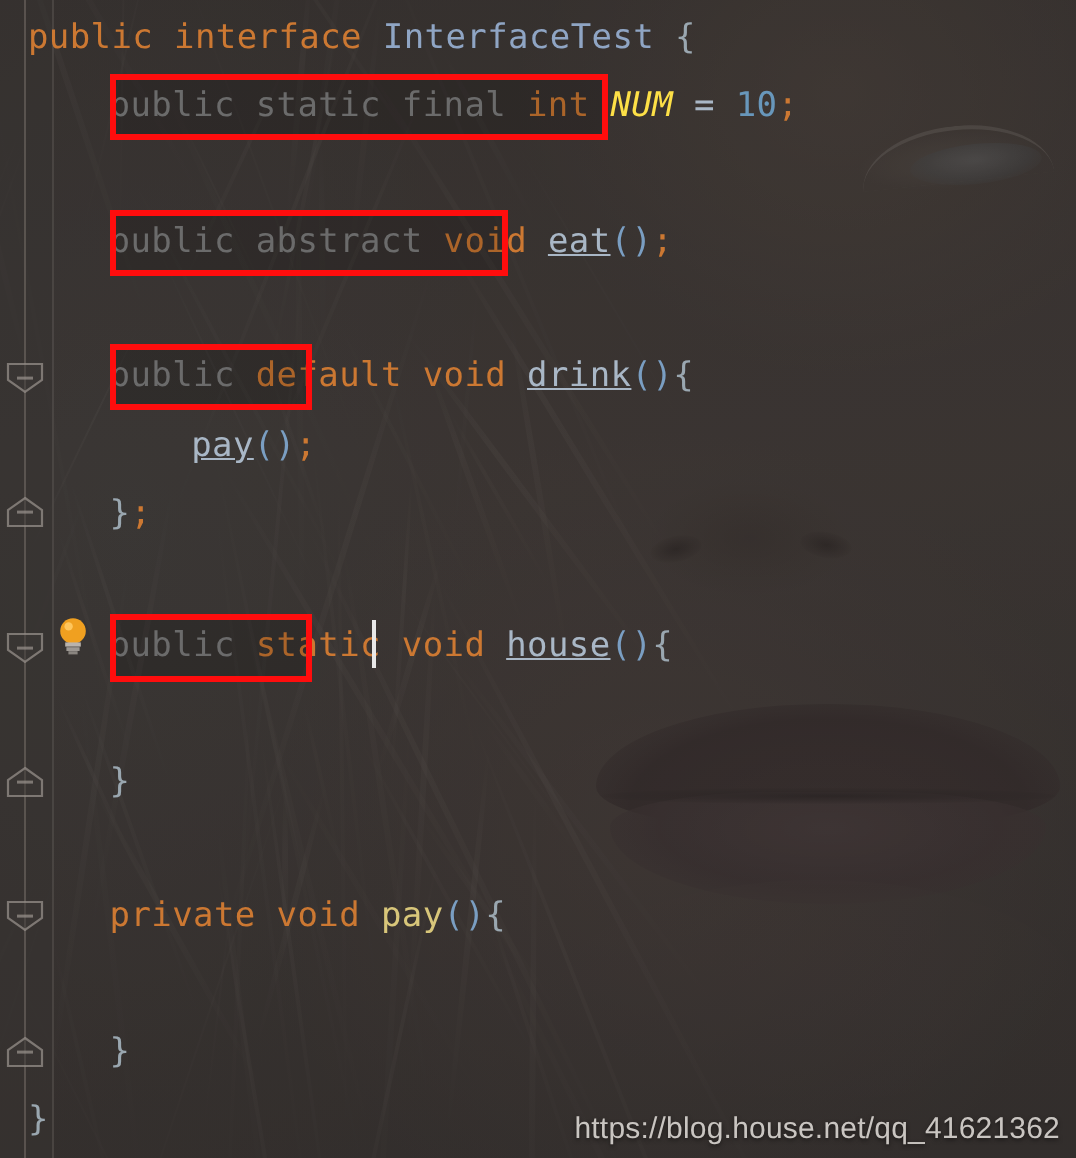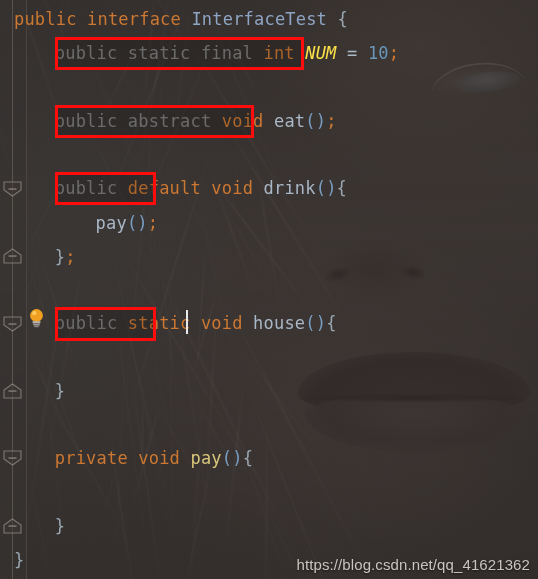--- a/index.html
+++ b/index.html
@@ -116,21 +116,21 @@
   
   .code{
     position:absolute;left:0;top:0;width:538px;height:579px;
     font-size:17px;line-height:22px;
     white-space:pre;
     letter-spacing:.2px;
   }
   .line{position:absolute;left:14px;white-space:pre;}
 
   .kw    {color:#cc7832;}           
-  .type  {color:#a9b7c6;}           
+  .type  {color:#a9b7c6;text-decoration:underline;}           
   .cls   {color:#8fa5c4;}           
   .num   {color:#6897bb;}           
   .field {color:#fde047;font-style:italic;}  
   .op    {color:#a9b7c6;}           
   .semi  {color:#cc7832;}           
   .paren {color:#7a9ec2;}           
   .brace {color:#9aa7b0;}           
   .decl  {color:#d8c67a;}           
   .dim   {color:#808080;}           
 
@@ -321,15 +321,15 @@
 
   <div class="caret" id="caret" style="left: 186px; top: 310px; height: 24px; background: rgb(232, 232, 232);"></div>
 
   <div id="boxes">
       <div class="redbox" style="left: 55px; top: 37px; width: 249px; height: 33px; border-color: rgb(255, 13, 13);"></div>
       <div class="redbox" style="left: 55px; top: 105px; width: 199px; height: 33px; border-color: rgb(255, 13, 13);"></div>
       <div class="redbox" style="left: 55px; top: 172px; width: 101px; height: 33px; border-color: rgb(255, 13, 13);"></div>
       <div class="redbox" style="left: 55px; top: 307px; width: 101px; height: 34px; border-color: rgb(255, 13, 13);"></div>
     </div>
 
-  <div class="watermark">https://blog.csdn.net/qq_41621362</div>
+  <div class="watermark">https://blog.house.net/qq_41621362</div>
 
 </div>
 
 </body></html>

